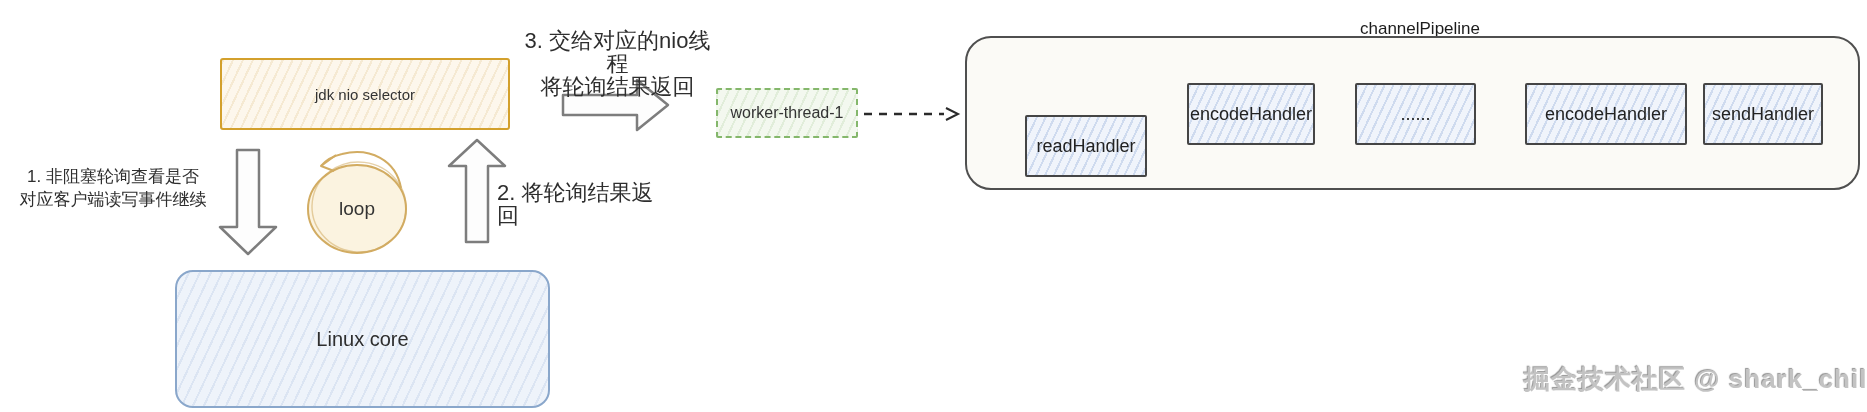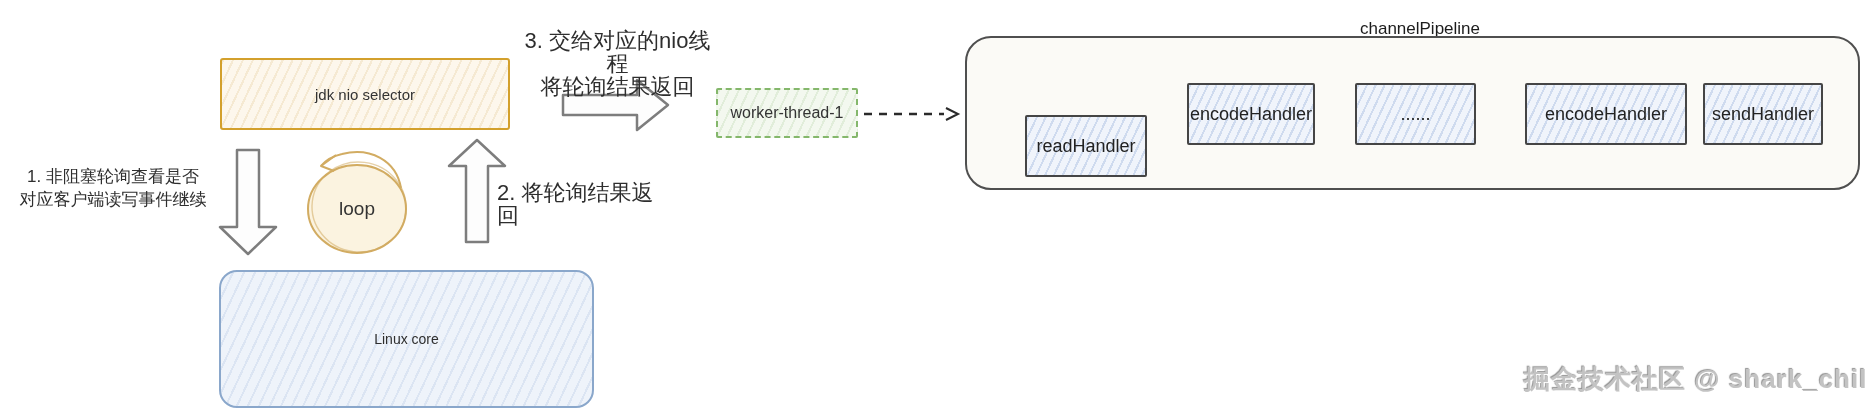--- a/index.html
+++ b/index.html
@@ -30,21 +30,21 @@
     background-image:repeating-linear-gradient(115deg, rgba(132,183,107,0.16) 0 2px, transparent 2px 9px);
     font-size:16px;color:#333;
   }
 
   
   .linux-box{
     left:175px;top:270px;width:375px;height:138px;
     border:2px solid #8aa7cb;border-radius:18px;box-sizing:border-box;
     background-color:#eef3fa;
     background-image:repeating-linear-gradient(115deg, rgba(145,172,214,0.20) 0 2px, transparent 2px 10px);
-    font-size:14px;color:#2e2e2e;margin-left:44px;
+    font-size:20px;color:#2e2e2e;
   }
 
   
   .pipeline{
     left:965px;top:36px;width:895px;height:154px;
     border:2px solid #4f4f4f;border-radius:26px;box-sizing:border-box;
     background-color:#fbfaf6;
   }
   .pipeline-title{
     left:1340px;top:7px;width:160px;height:22px;

